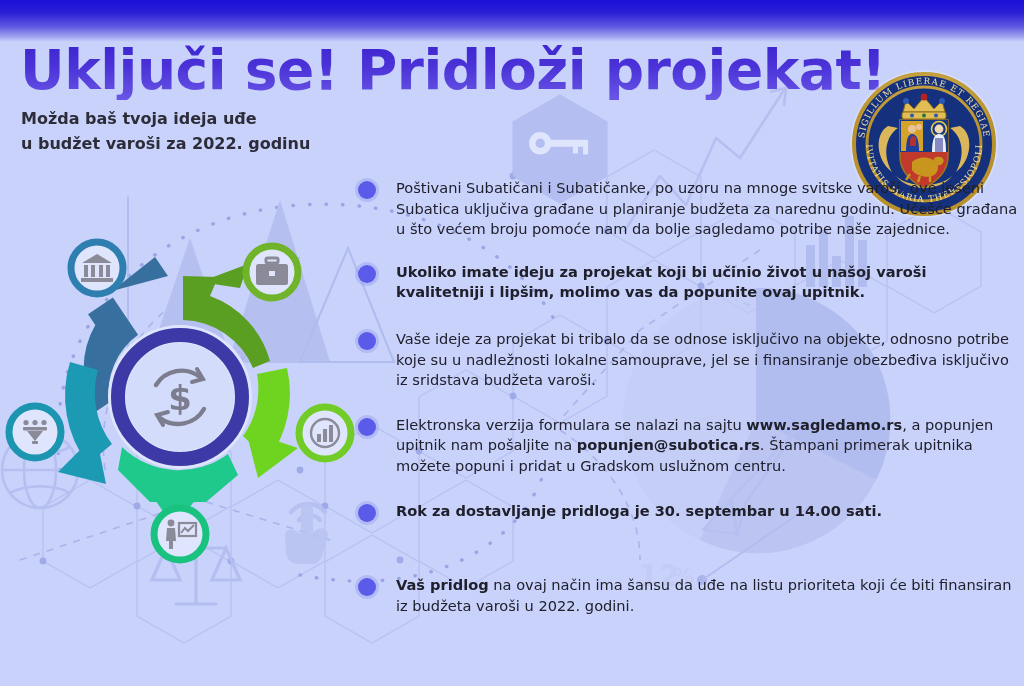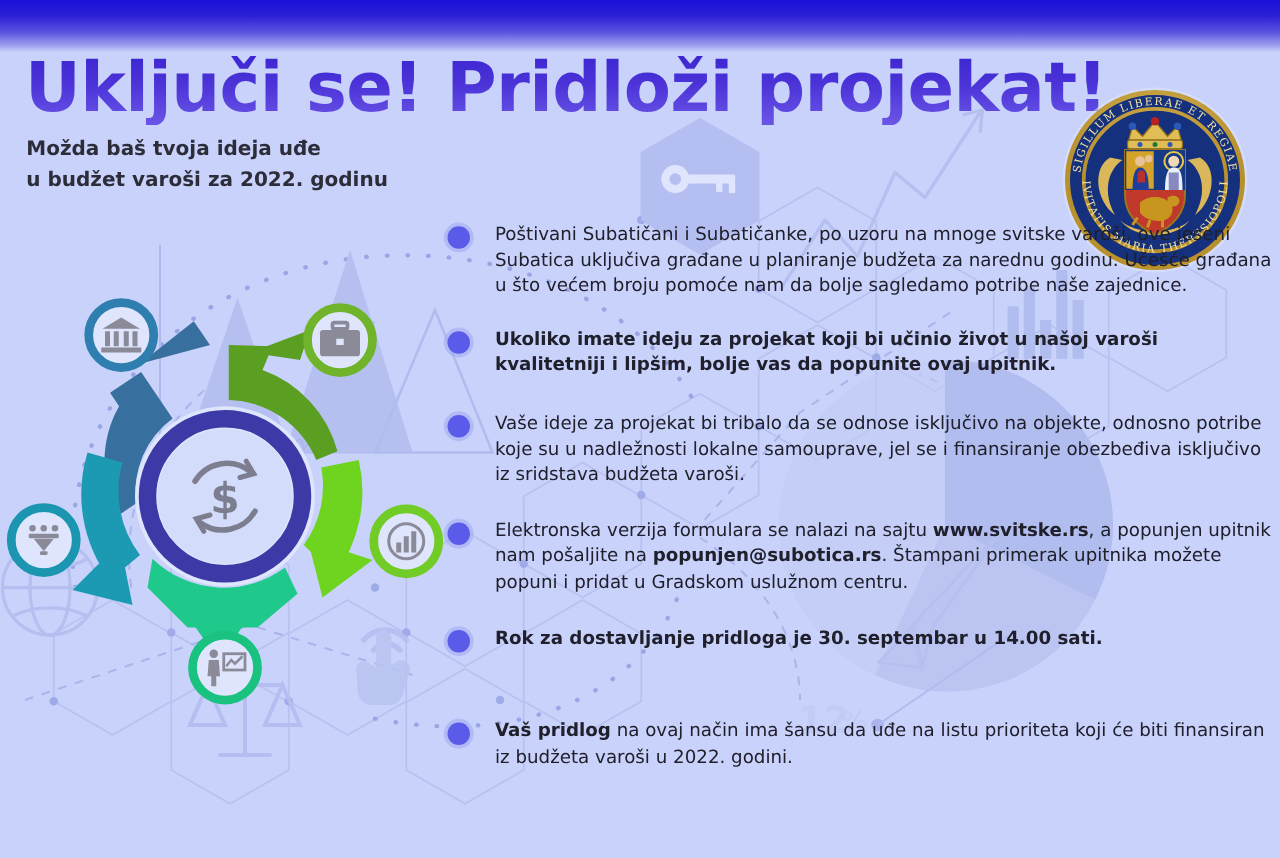--- a/index.html
+++ b/index.html
@@ -358,31 +358,31 @@
 
   <div class="bullets">
 
     <div class="bul sp1">
       <span class="dot"></span>
       <p>Poštivani Subatičani i Subatičanke, po uzoru na mnoge svitske varoši, ove jeseni Subatica uključiva građane u planiranje budžeta za narednu godinu. Učešće građana u što većem broju pomoće nam da bolje sagledamo potribe naše zajednice.</p>
     </div>
 
     <div class="bul sp2">
       <span class="dot"></span>
-      <p class="b">Ukoliko imate ideju za projekat koji bi učinio život u našoj varoši kvalitetniji i lipšim, bolje vas da popunite ovaj upitnik.</p>
+      <p class="b">Ukoliko imate ideju za projekat koji bi učinio život u našoj varoši kvalitetniji i lipšim, molimo vas da popunite ovaj upitnik.</p>
     </div>
 
     <div class="bul sp3">
       <span class="dot"></span>
       <p>Vaše ideje za projekat bi tribalo da se odnose isključivo na objekte, odnosno potribe koje su u nadležnosti lokalne samouprave, jel se i finansiranje obezbeđiva isključivo iz sridstava budžeta varoši.</p>
     </div>
 
     <div class="bul sp4">
       <span class="dot"></span>
-      <p><span>Elektronska verzija formulara se nalazi na sajtu </span><b>www.svitske.rs</b><span>, a popunjen upitnik nam pošaljite na </span><b>popunjen@subotica.rs</b><span>. Štampani primerak upitnika možete popuni i pridat u Gradskom uslužnom centru.</span></p>
+      <p><span>Elektronska verzija formulara se nalazi na sajtu </span><b>www.sagledamo.rs</b><span>, a popunjen upitnik nam pošaljite na </span><b>popunjen@subotica.rs</b><span>. Štampani primerak upitnika možete popuni i pridat u Gradskom uslužnom centru.</span></p>
     </div>
 
     <div class="bul sp5">
       <span class="dot"></span>
       <p class="b">Rok za dostavljanje pridloga je 30. septembar u 14.00 sati.</p>
     </div>
 
     <div class="bul">
       <span class="dot"></span>
       <p><b>Vaš pridlog</b><span> na ovaj način ima šansu da uđe na listu prioriteta koji će biti finansiran iz budžeta varoši u 2022. godini.</span></p>

